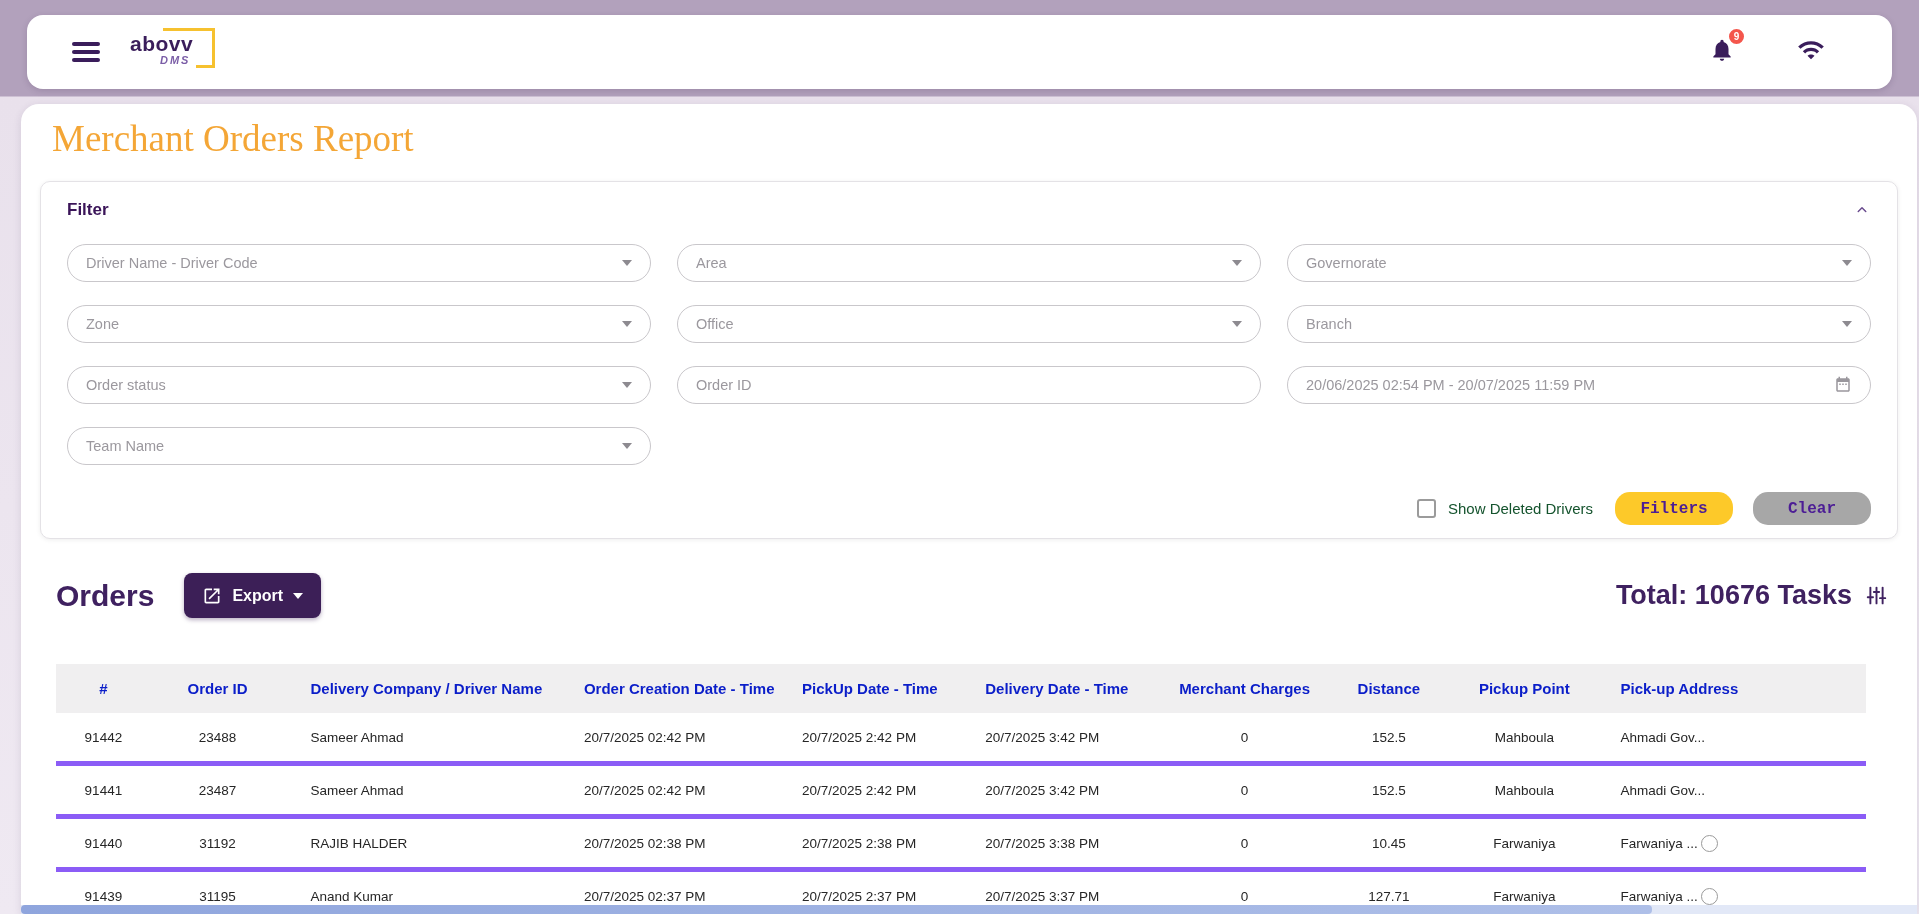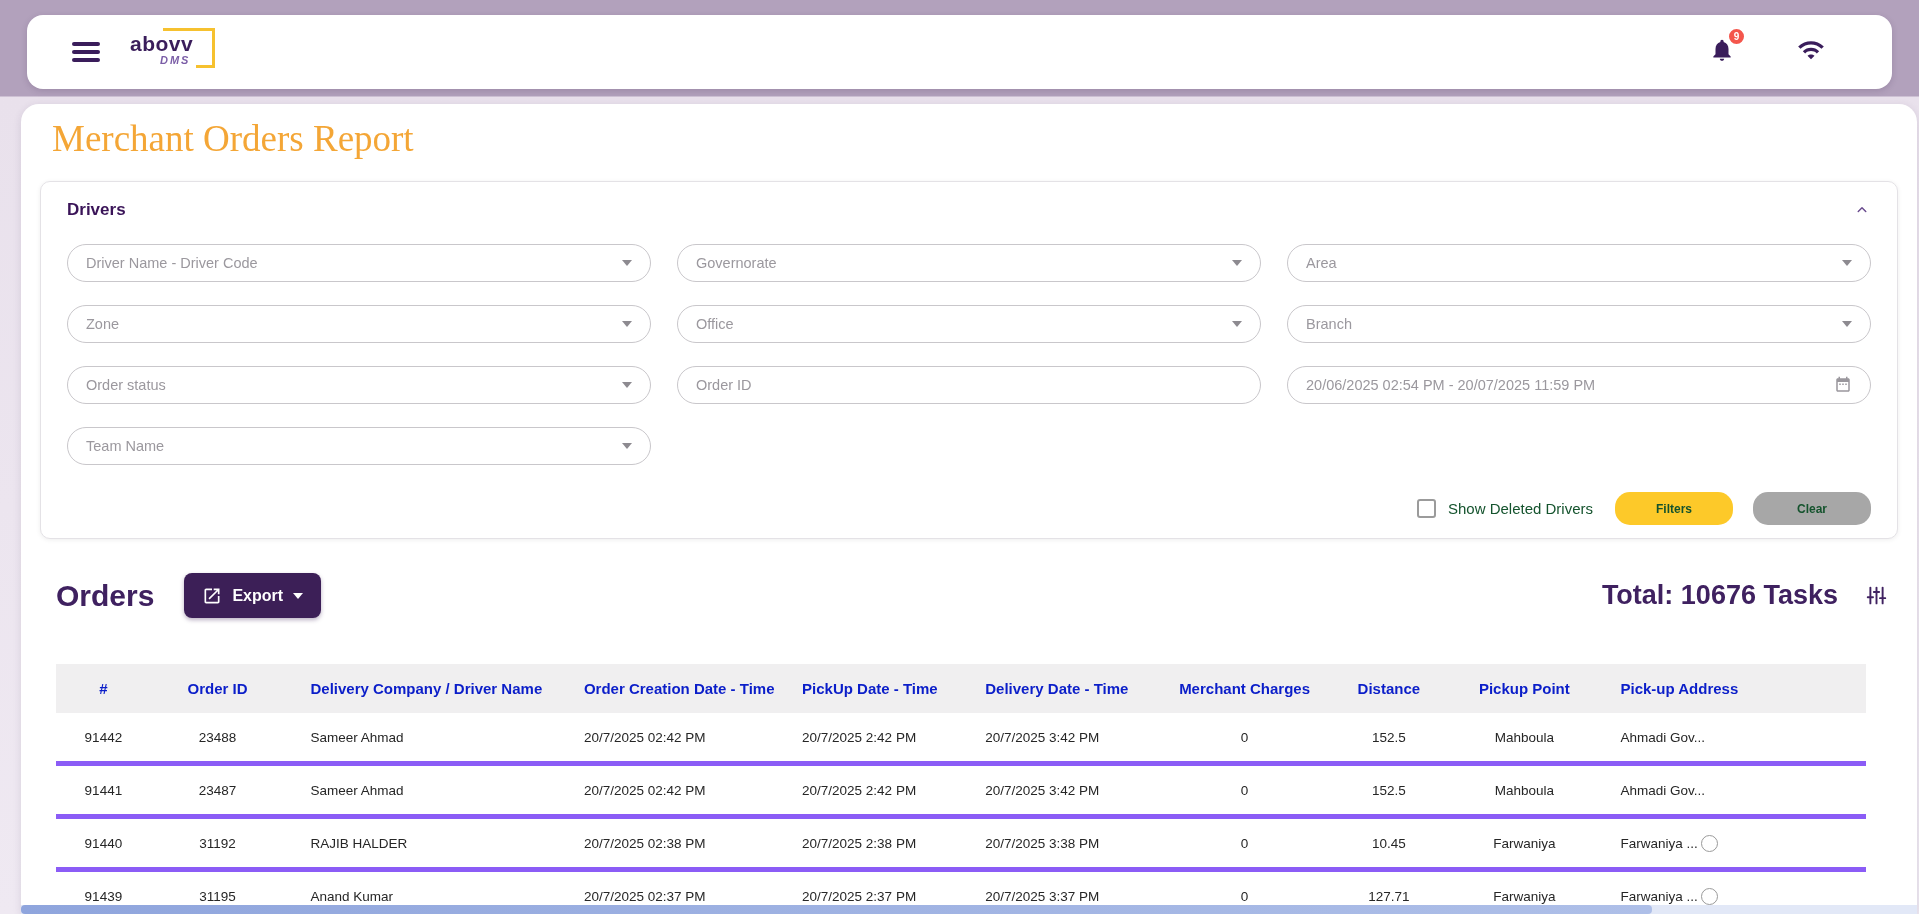--- a/index.html
+++ b/index.html
@@ -42,35 +42,35 @@
   .filter-title { font-size:17px; font-weight:700; color:#3a1458; }
   .filter-grid { display:grid; grid-template-columns:repeat(3,1fr); column-gap:26px; row-gap:23px; }
   .pill { height:38px; border:1px solid #c9c7cb; border-radius:19px; display:flex;
     align-items:center; padding:16px 18px; justify-content:space-between; background:#fff; cursor:pointer; }
   .pill-ph, .pill-value { font-size:14.5px; color:#9b989e; white-space:nowrap; overflow:hidden; }
   .caret { width:0; height:0; border-left:5px solid transparent; border-right:5px solid transparent;
     border-top:6px solid #8d8a90; flex:0 0 auto; margin-left:8px; }
   .filter-actions { display:flex; align-items:center; justify-content:flex-end; margin-top:27px; gap:0; }
   .checkbox { width:19px; height:19px; border:2px solid #9b9b9b; border-radius:3px; cursor:pointer; }
   .cb-label { font-size:15px; color:#14532d; margin:0 22px 0 12px; }
-  .btn { height:33px; border:none; border-radius:15px; color:#14532d; font-weight:700;
-    font-size:12px; cursor:pointer; font-family:Liberation Sans, sans-serif; }
+  .btn { height:33px; border:none; border-radius:15px; color:#4c1d95; font-weight:700;
+    font-size:16px; cursor:pointer; font-family:Liberation Mono, monospace; }
   .btn-filters { width:118px; background:#fdc929; margin-right:20px; }
   .btn-clear { width:118px; background:#a7a7a7; }
 
   
   .orders-bar { display:flex; align-items:center; margin:34px 30px 0 35px; }
   .orders-title { font-size:30px; font-weight:800; color:#3f2160; }
   .export-btn { margin-left:30px; height:45px; background:#3c1f57; border:none; border-radius:8px;
     display:flex; align-items:center; gap:10px; padding:0 18px; cursor:pointer;
     box-shadow:0 2px 4px rgba(60,31,87,.35); }
   .export-label { color:#fff; font-weight:700; font-size:16px; font-family:"Liberation Sans",sans-serif; }
   .export-caret { width:0; height:0; border-left:5px solid transparent; border-right:5px solid transparent;
     border-top:6px solid #fff; }
-  .total-group { margin-left:auto; display:flex; align-items:center; gap:28px; }
+  .total-group { margin-left:auto; display:flex; align-items:center; gap:14px; }
   .total-label { font-size:27px; font-weight:800; color:#3f2160; }
 
   
   .table-wrap { margin:46px 0 0 35px; width:1810px; }
   .thead { display:flex; background:#f0eff0; height:49px; align-items:center; }
   .th { font-size:15px; font-weight:700; color:#0b1ec9; white-space:nowrap; overflow:hidden; padding:0 12px; }
   .tr { display:flex; align-items:center; height:53px; border-bottom:5px solid #8b5cf6; background:#fff; }
   .td { font-size:13.5px; color:#262626; font-weight:500; white-space:nowrap; overflow:hidden; padding:0 12px;
     display:flex; align-items:center; }
   .addr-circle { display:inline-block; width:17px; height:17px; border:1.5px solid #9a9a9a;
@@ -111,36 +111,36 @@
     </div>
   </div>
 </header>
 
 <div class="main-card">
 
   <h1 class="page-title">Merchant Orders Report</h1>
 
   <section class="filter-card">
     <div class="filter-head">
-      <span class="filter-title">Drivers</span>
+      <span class="filter-title">Filter</span>
       <svg width="18" height="18" viewBox="0 0 24 24" style="cursor:pointer">
         <polyline points="7,14 12,9 17,14" fill="none" stroke="#6b4d8f" stroke-width="2" stroke-linecap="round" stroke-linejoin="round"></polyline>
       </svg>
     </div>
     <div class="filter-grid" id="filter-grid">
         <div class="pill">
           <span class="pill-ph">Driver Name - Driver Code</span>
           <span class="caret"></span>
         </div>
         <div class="pill">
+          <span class="pill-ph">Area</span>
+          <span class="caret"></span>
+        </div>
+        <div class="pill">
           <span class="pill-ph">Governorate</span>
-          <span class="caret"></span>
-        </div>
-        <div class="pill">
-          <span class="pill-ph">Area</span>
           <span class="caret"></span>
         </div>
         <div class="pill">
           <span class="pill-ph">Zone</span>
           <span class="caret"></span>
         </div>
         <div class="pill">
           <span class="pill-ph">Office</span>
           <span class="caret"></span>
         </div>

